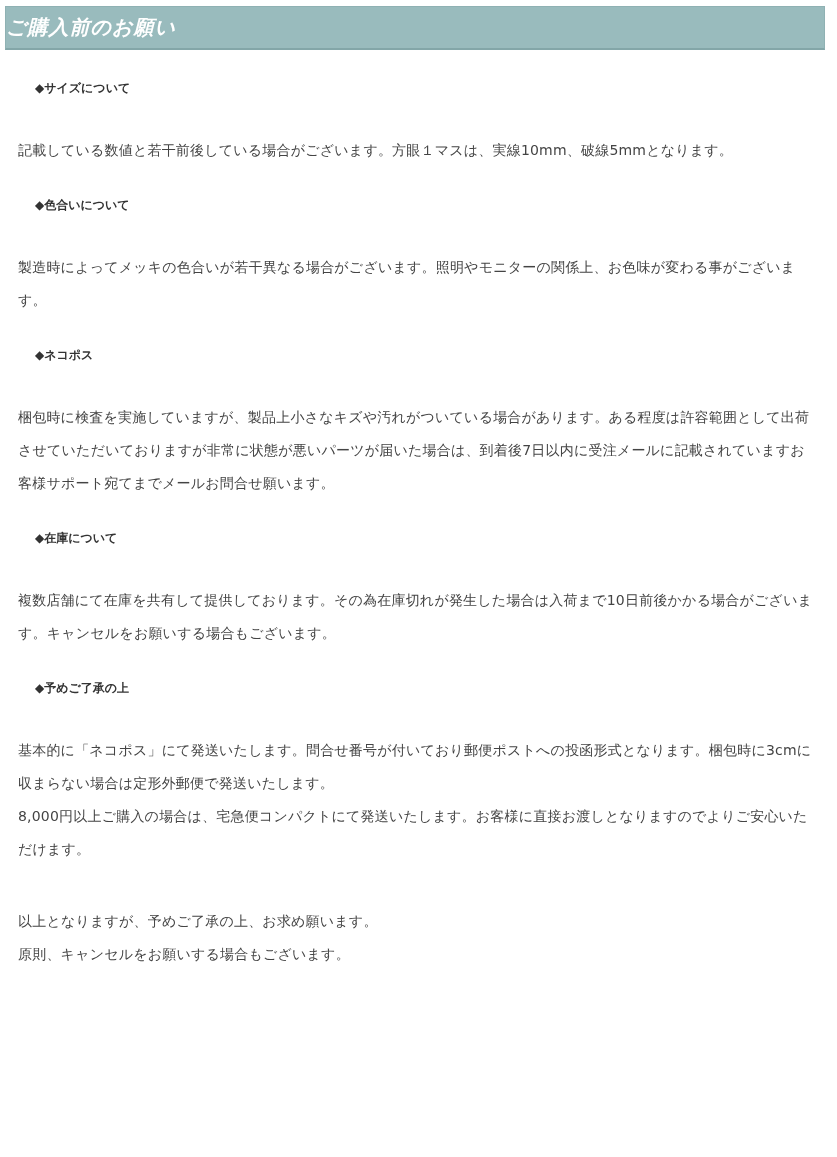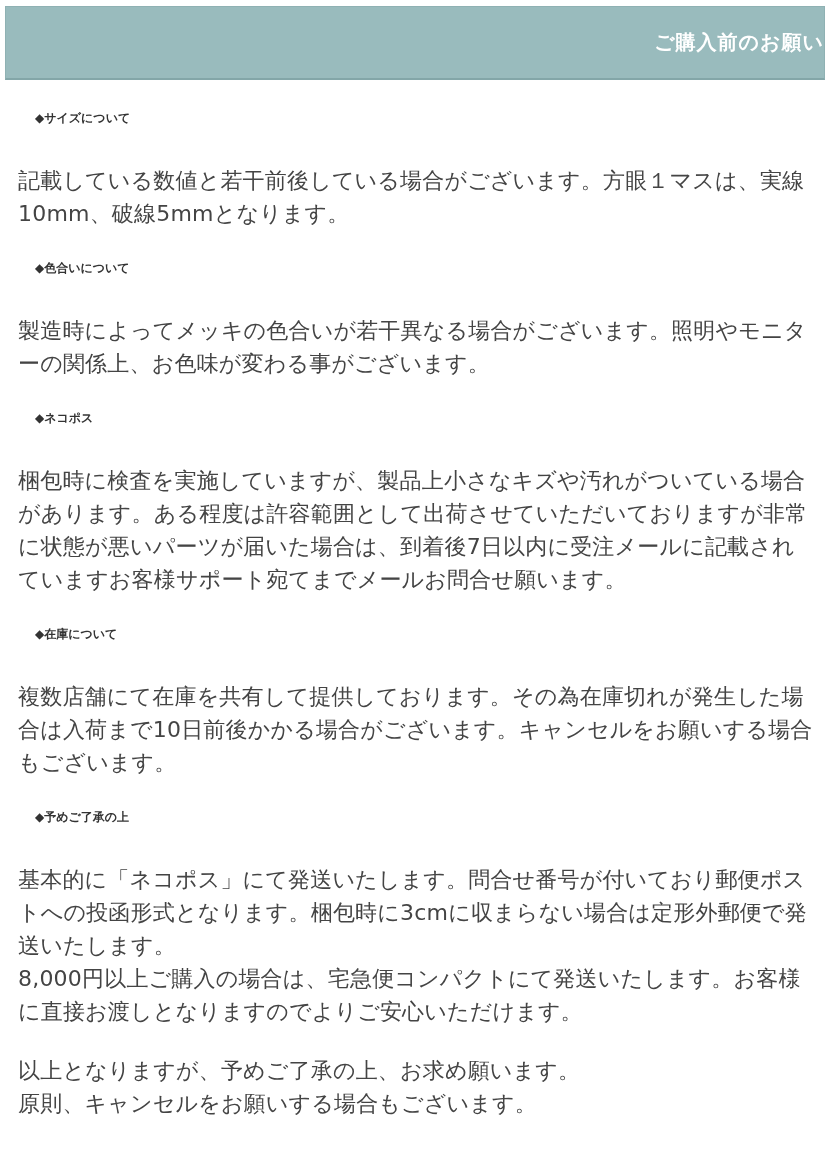--- a/index.html
+++ b/index.html
@@ -14,53 +14,54 @@
     padding: 0;
     background: #ffffff;
     width: 837px;
     font-family: "DejaVu Sans", "Liberation Sans", sans-serif;
   }
   .notice {
     width: 820px;
     margin: 6px 0 0 5px;
   }
   .header-bar {
-    height: 74px;
+    height: 44px;
     background: var(--header-bg, #99bbbd);
     border: 1px solid #8fb1b3;
     border-bottom: 2px solid #83a6a8;
     display: flex;
     align-items: center;
-    justify-content: flex-end;
+    justify-content: flex-start;
+    font-style: italic;
   }
   .header-title {
     color: var(--header-text, #ffffff);
     font-size: 20px;
     font-weight: bold;
     letter-spacing: 1px;
   }
   .content {
     padding: 0 10px 0 13px;
   }
   .sec-heading {
     margin: 27px 0 0 17px;
     font-size: 12px;
     font-weight: bold;
     color: var(--heading-text, #333333);
     line-height: 22px;
   }
   .para {
     margin: 35px 0 0 0;
-    font-size: 22px;
+    font-size: 14px;
     line-height: 33px;
     color: var(--body-text, #444444);
     letter-spacing: 0.2px;
   }
   .closing {
-    margin-top: 26px;
+    margin-top: 39px;
   }
 </style>
 </head>
 <body>
 
 <div class="notice">
 
   <div class="header-bar">
     <span class="header-title">ご購入前のお願い</span>
   </div>

